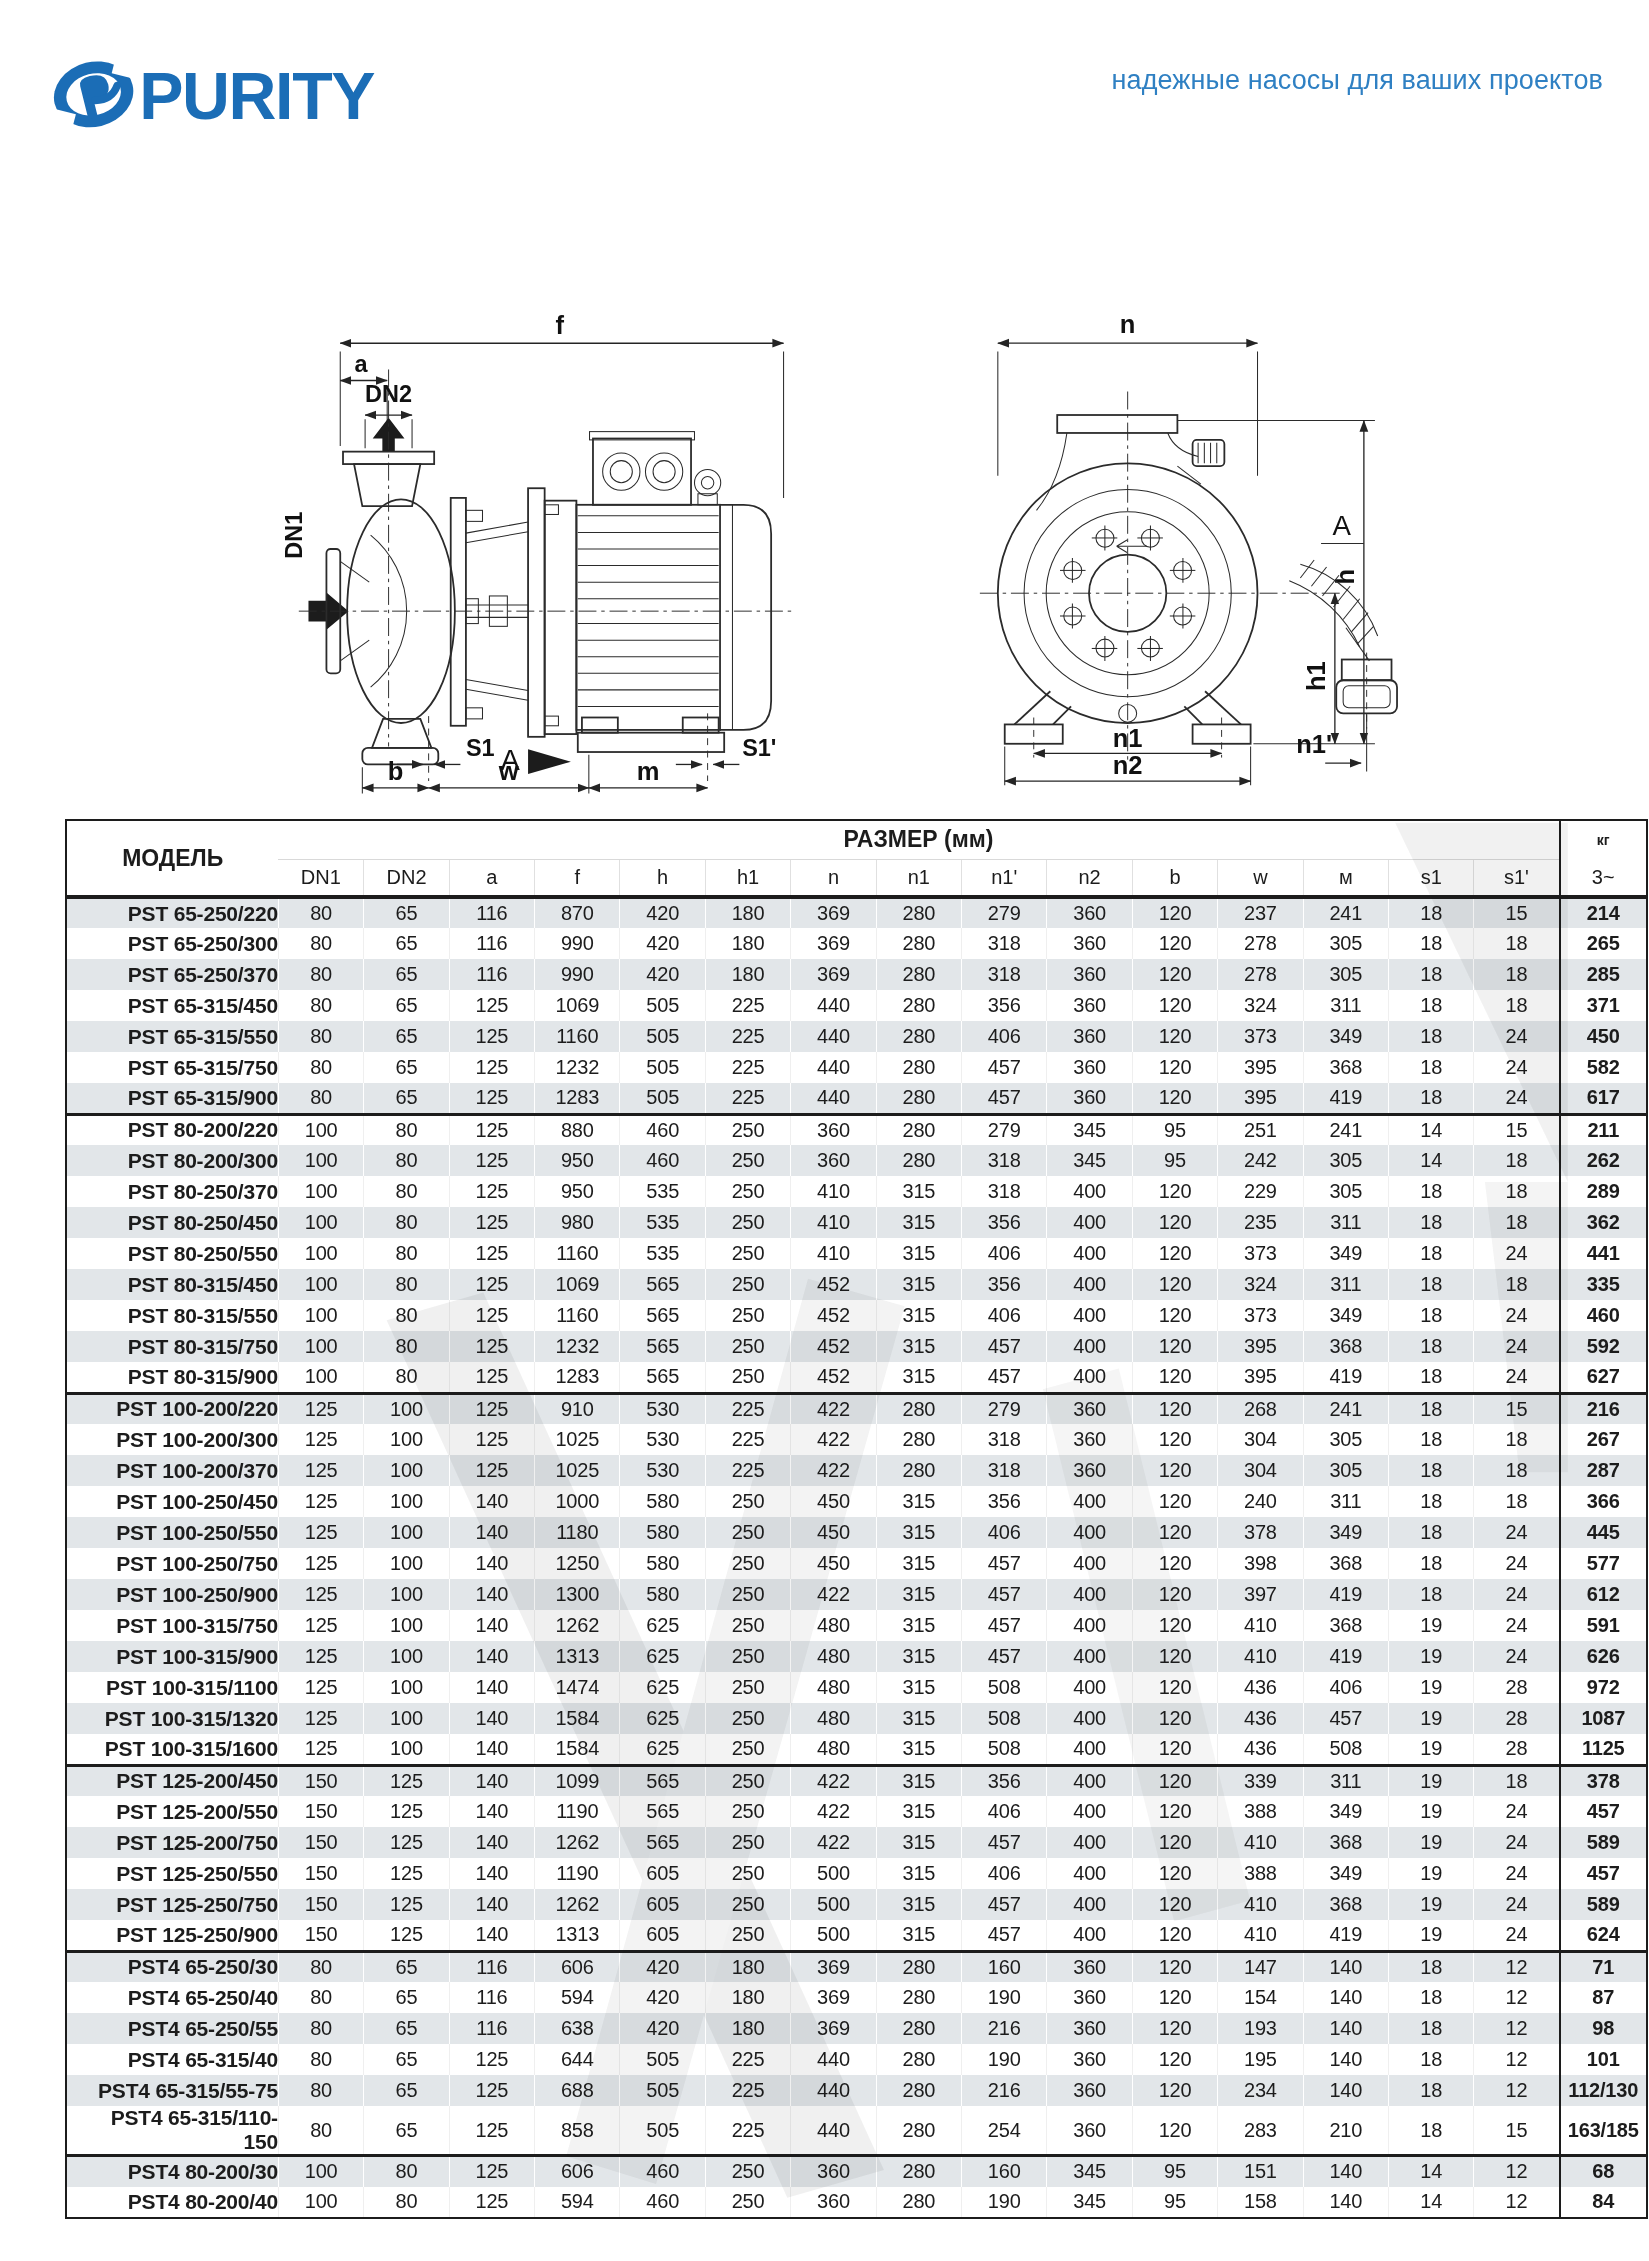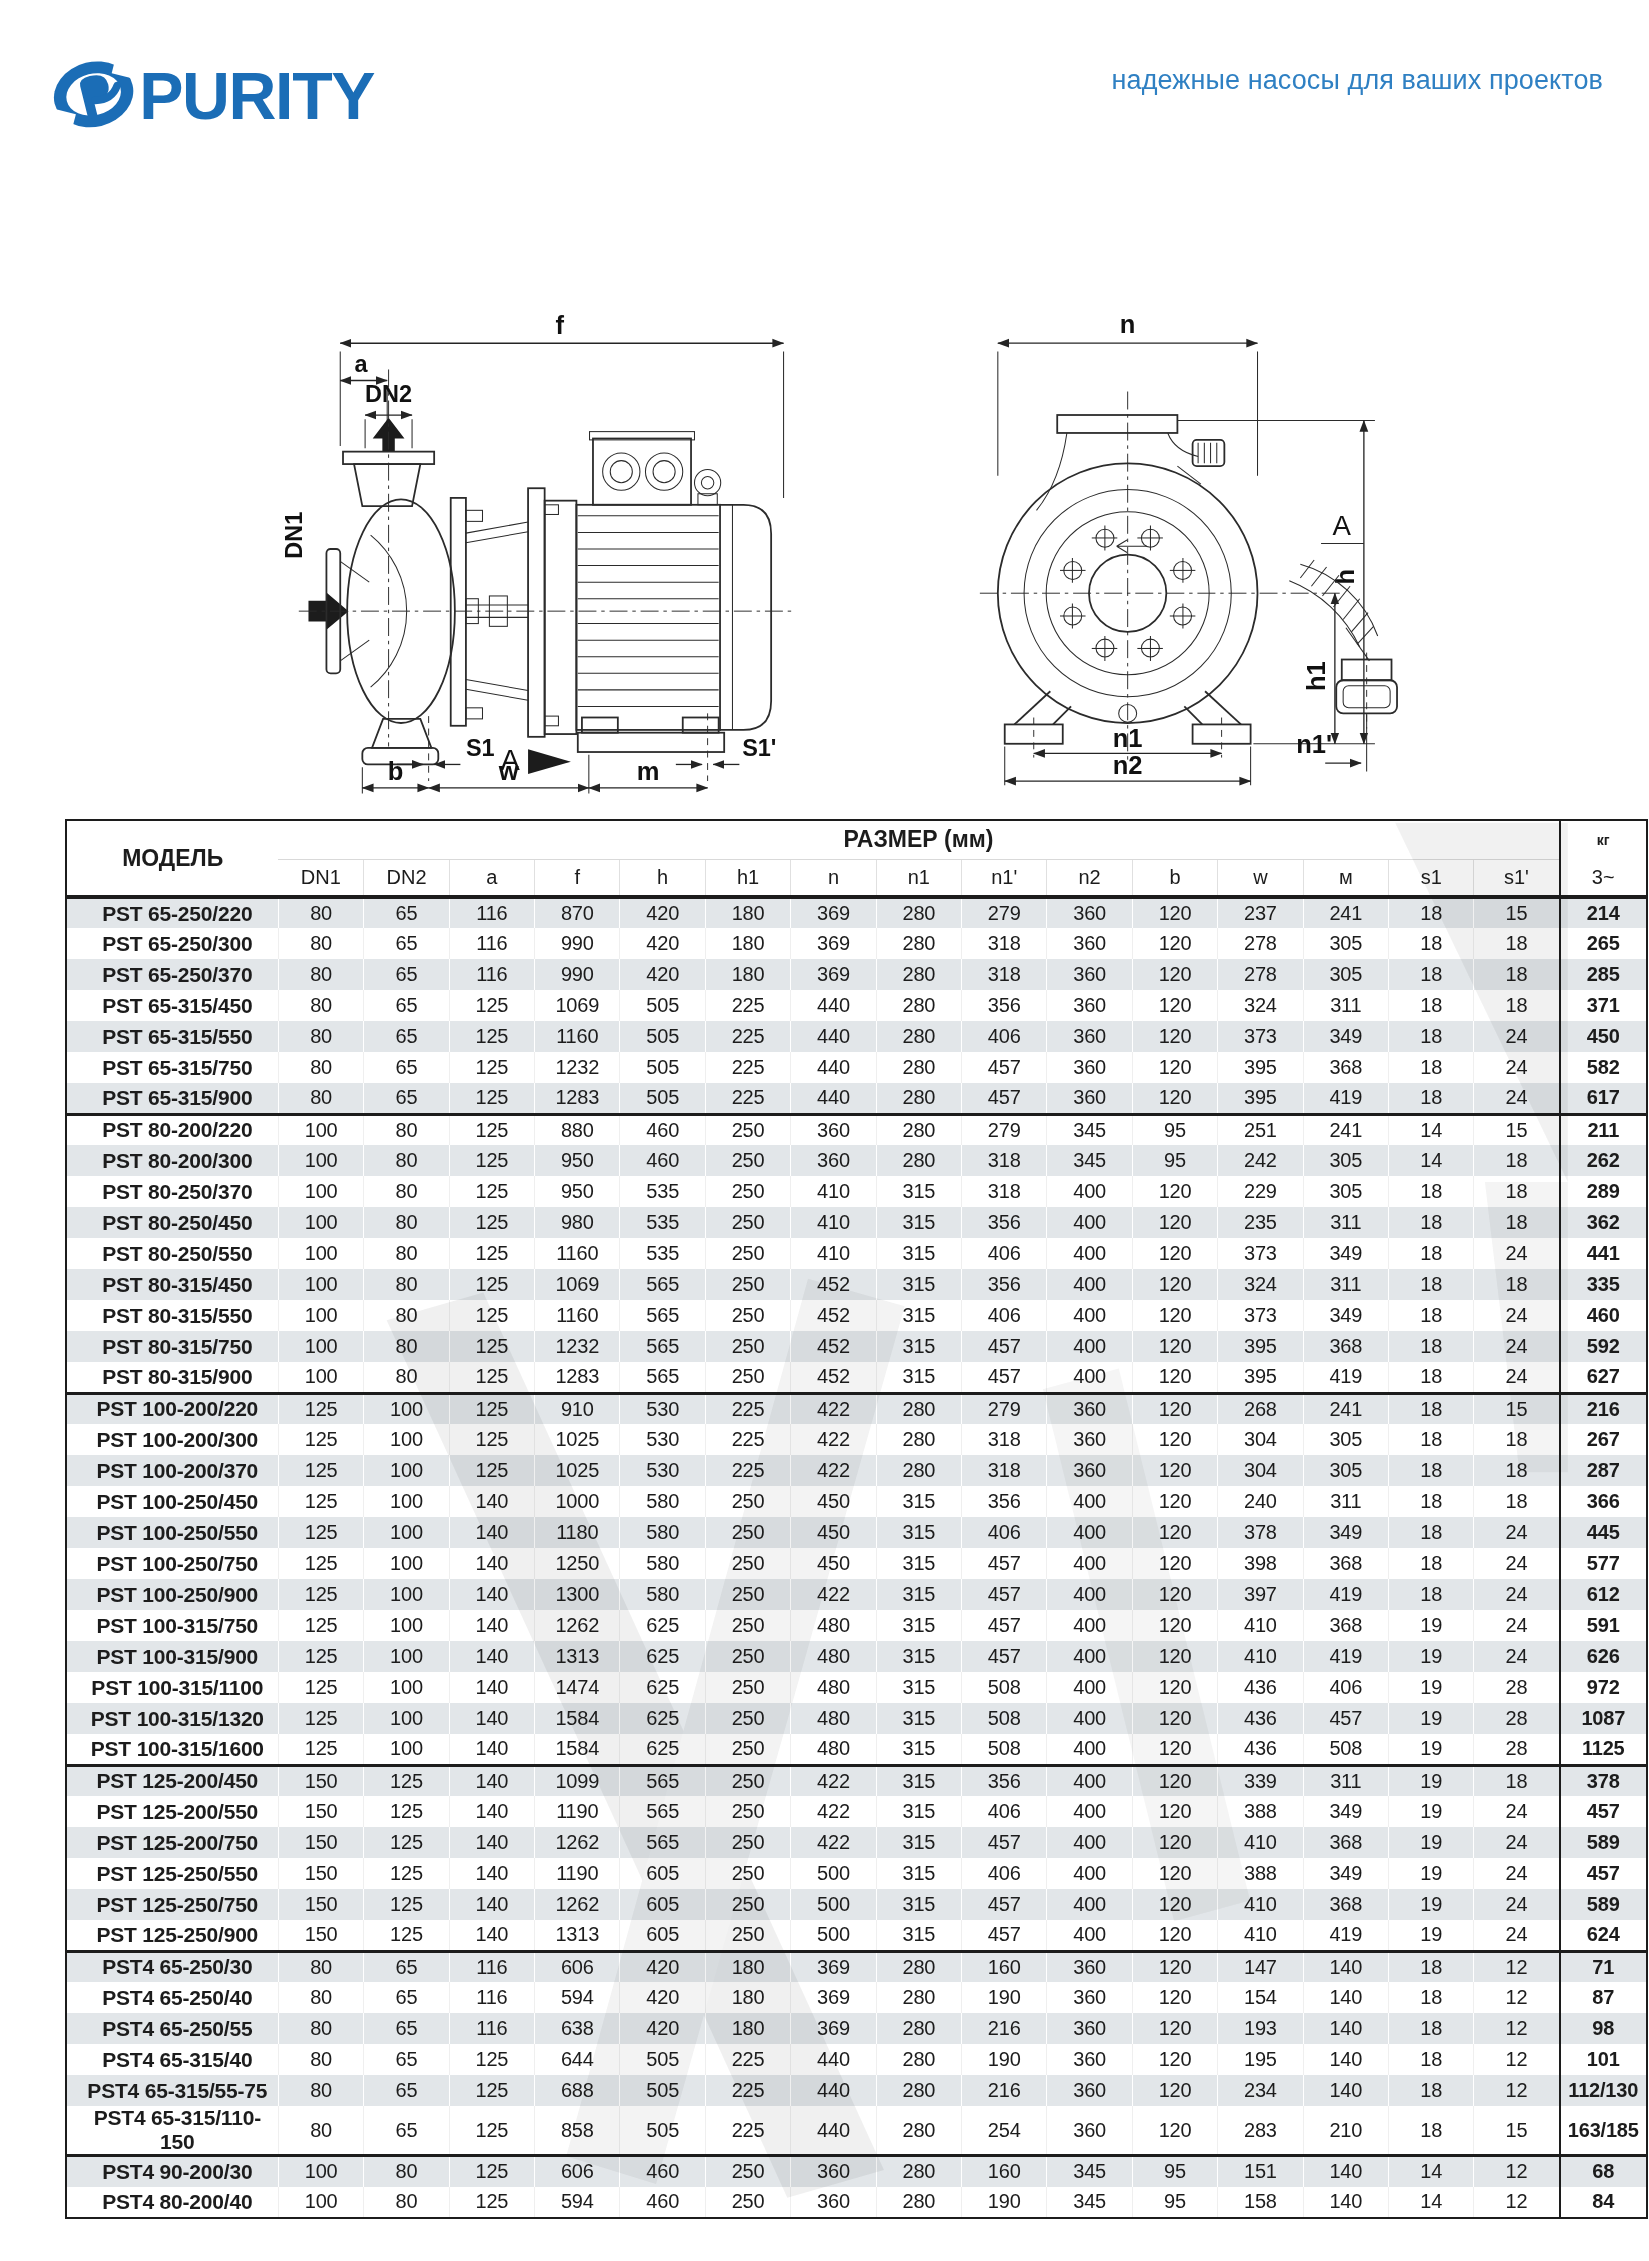--- a/index.html
+++ b/index.html
@@ -39,21 +39,21 @@
   thead th{background:#fff;font-weight:normal;}
   thead tr.h1 th{height:39px;}
   thead tr.h2 th{height:38px;}
   th.model-h{font-size:23px;font-weight:bold;}
   th.size-h{font-size:23px;font-weight:bold;border-bottom:1.4px solid #d9d9d9;}
   th.kg-h{font-size:14px;font-weight:bold;text-align:center;}
   th.col-h{font-size:20px;border-right:0.7px solid #e0e0e0;}
   th.kg-sub{font-size:20px;}
   thead{border-bottom:4.1px solid var(--ink);}
   td{height:31px;text-align:center;font-size:20px;letter-spacing:-0.2px;}
-  td.model{text-align:center;padding-left:9.7px;font-weight:bold;font-size:21px;}
+  td.model{text-align:right;padding-left:9.7px;font-weight:bold;font-size:21px;}
   td.kg{font-weight:bold;}
   th.kgline,td.kg{border-left:2.8px solid var(--ink);}
   tr.shade td{background:var(--shade);border-right:1.4px solid #ffffff;}
   tr.plain td{background:#ffffff;border-right:1.4px solid #efefef;}
   tr.shade td.kg,tr.plain td.kg{border-right:none;}
   tr.group-start td{border-top:3.5px solid var(--ink);}
 </style>
 </head>
 <body>
 
@@ -1088,21 +1088,21 @@
           <td>254</td>
           <td>360</td>
           <td>120</td>
           <td>283</td>
           <td>210</td>
           <td>18</td>
           <td>15</td>
           <td class="kg">163/185</td>
         </tr>
         <tr class="shade group-start">
-          <td class="model">PST4 90-200/30</td>
+          <td class="model">PST4 80-200/30</td>
           <td>100</td>
           <td>80</td>
           <td>125</td>
           <td>606</td>
           <td>460</td>
           <td>250</td>
           <td>360</td>
           <td>280</td>
           <td>160</td>
           <td>345</td>

